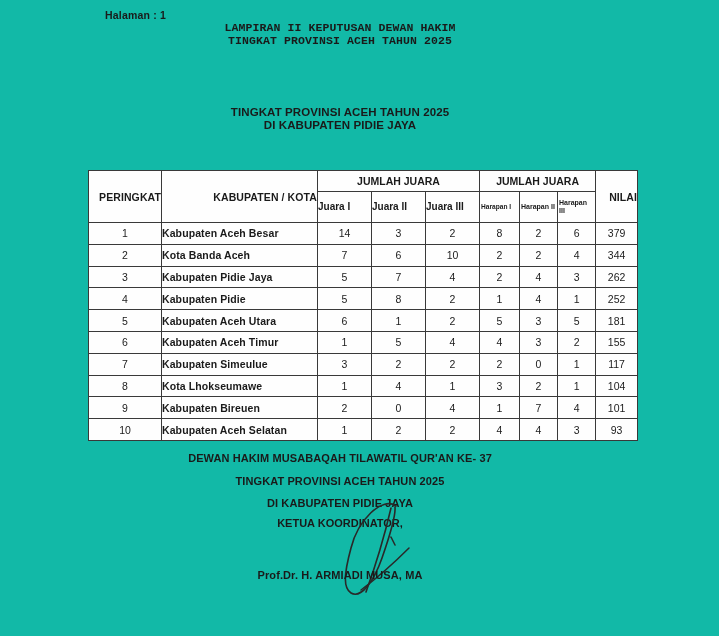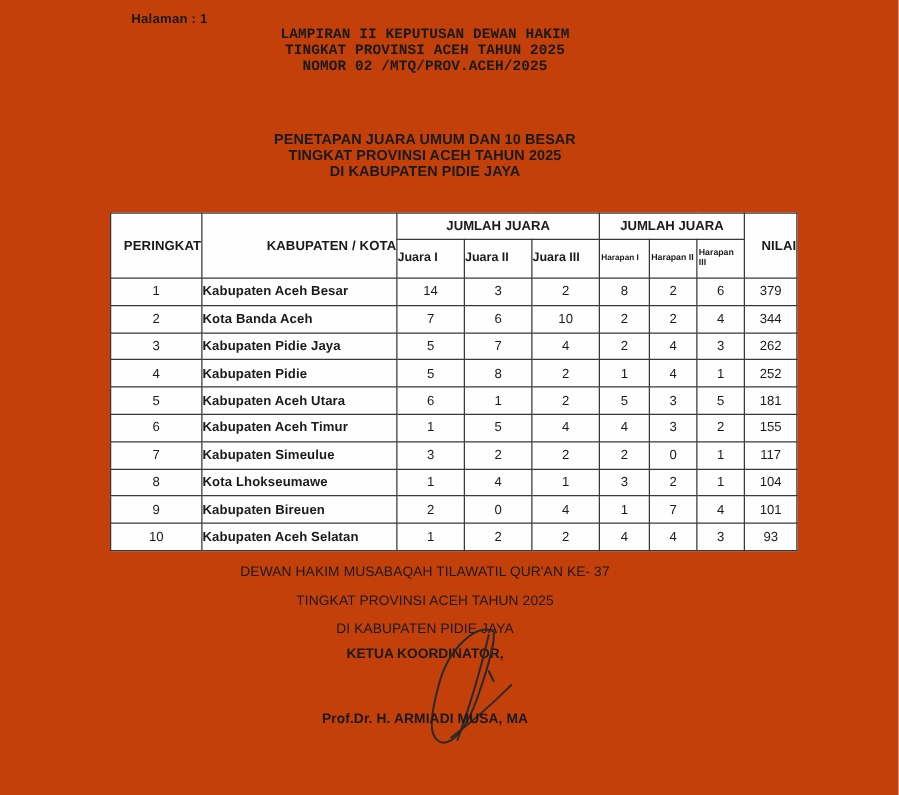--- a/index.html
+++ b/index.html
@@ -6,21 +6,21 @@
   body {
     background: #ffffff;
     font-family: "Liberation Sans", sans-serif;
     color: #1c1c1c;
     -webkit-font-smoothing: antialiased;
   }
   .page {
     position: relative;
     width: 719px;
     height: 636px;
-    background: #c2410c;
+    background: #14b8a6;
     overflow: hidden;
   }
   .scan { filter: contrast(1.02); }
 
   .halaman {
     position: absolute;
     left: 105px; top: 9px;
     font-size: 10.5px;
     font-weight: bold;
     letter-spacing: 0.2px;
@@ -88,21 +88,21 @@
   td.num, td.nilai {
     text-align: center;
     font-size: 10.5px;
   }
 
   .footer-block {
     position: absolute;
     left: 0; top: 447px;
     width: 680px;
     text-align: center;
-    font-weight: normal;
+    font-weight: bold;
     font-size: 11px;
     line-height: 22.5px;
     letter-spacing: 0.1px;
   }
   .ketua {
     position: absolute;
     left: 0; top: 517px;
     width: 680px;
     text-align: center;
     font-weight: bold;
@@ -126,25 +126,23 @@
 </head>
 <body>
 
 <div class="page scan">
 
   <div class="halaman">Halaman : 1</div>
 
   <div class="center-block hdr1">
     <div>LAMPIRAN II KEPUTUSAN DEWAN HAKIM</div>
     <div>TINGKAT PROVINSI ACEH TAHUN 2025</div>
-    <div>NOMOR 02 /MTQ/PROV.ACEH/2025</div>
   </div>
 
   <div class="center-block hdr2">
-    <div>PENETAPAN JUARA UMUM DAN 10 BESAR</div>
     <div>TINGKAT PROVINSI ACEH TAHUN 2025</div>
     <div>DI KABUPATEN PIDIE JAYA</div>
   </div>
 
   <table class="results">
     <colgroup>
       <col style="width:73px">
       <col style="width:156px">
       <col style="width:54px">
       <col style="width:54px">

